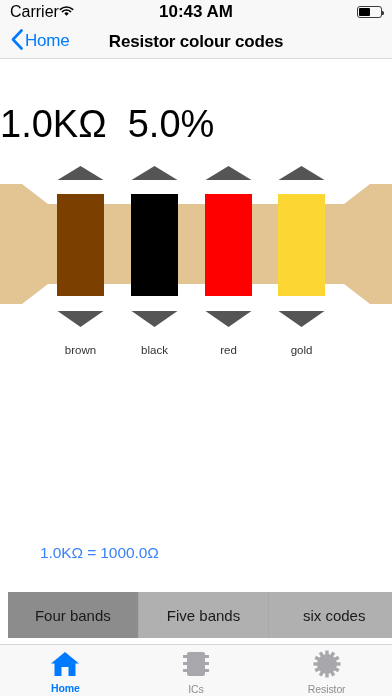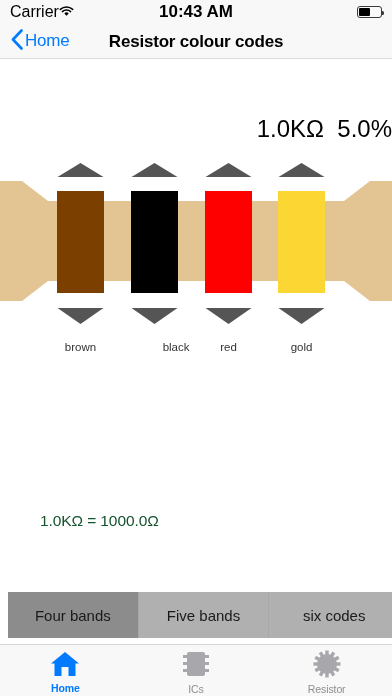--- a/index.html
+++ b/index.html
@@ -57,45 +57,45 @@
   .nav-back-label { font-size:17px; color:#007aff; letter-spacing:-.2px; }
   .nav-title {
     position:absolute; left:0; right:0; top:0; height:35px;
     display:flex; align-items:center; justify-content:center;
     font-size:17px; font-weight:bold; color:#000000;
     letter-spacing:-.2px; pointer-events:none;
   }
 
   
   .value-row {
-    margin-top:56px;
-    text-align:right;
-    font-size:24px;
+    margin-top:44px;
+    text-align:left;
+    font-size:38px;
     color:#000;
     letter-spacing:0px;
     white-space:pre;
   }
 
   
   .resistor-area { position:relative; height:205px; margin-top:20px; }
   .resistor-svg { display:block; }
   .band-labels {
     position:absolute; left:0; top:178px; width:100%;
     height:18px;
   }
   .band-label {
     position:absolute;
     font-size:11.5px; color:#333;
     text-align:center; width:70px;
   }
 
   
   .equation {
-    position:absolute; left:40px; top:512px;
-    font-size:15.5px; color:#14532d; letter-spacing:-.1px;
+    position:absolute; left:40px; top:544px;
+    font-size:15.5px; color:#3b82f6; letter-spacing:-.1px;
   }
 
   
   .segmented {
     position:absolute; left:8px; top:592px;
     width:391px; height:46px;
     display:flex;
     background:#b0b0b0;
     overflow:hidden;
   }
@@ -185,21 +185,21 @@
 
     <g id="down-arrows">
         <polygon points="57.5,145 103.5,145 80.5,161" fill="#555555"></polygon>
         <polygon points="131.5,145 177.5,145 154.5,161" fill="#555555"></polygon>
         <polygon points="205.5,145 251.5,145 228.5,161" fill="#555555"></polygon>
         <polygon points="278.5,145 324.5,145 301.5,161" fill="#555555"></polygon>
       </g>
   </svg>
   <div class="band-labels" id="band-labels">
       <div class="band-label" style="left: 45.5px;">brown</div>
-      <div class="band-label" style="left: 119.5px; text-align: right;">black</div>
+      <div class="band-label" style="left: 119.5px;">black</div>
       <div class="band-label" style="left: 193.5px;">red</div>
       <div class="band-label" style="left: 266.5px;">gold</div>
     </div>
 </div>
 
 <div class="equation">1.0KΩ = 1000.0Ω</div>
 
 <div class="segmented" id="band-selector">
     <div class="segment selected">Four bands</div>
     <div class="segment">Five bands</div>

